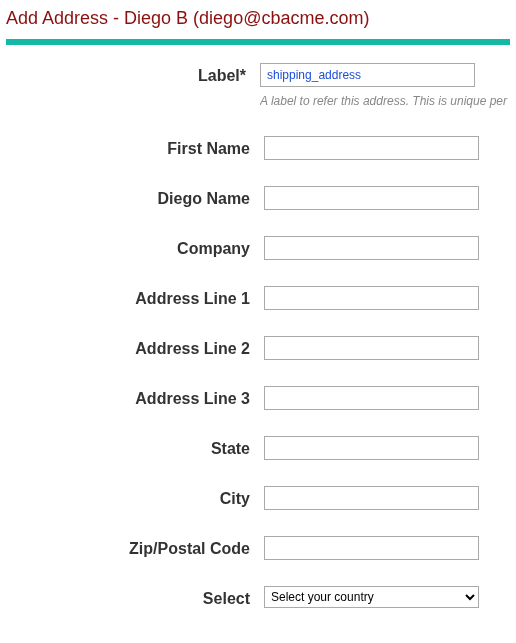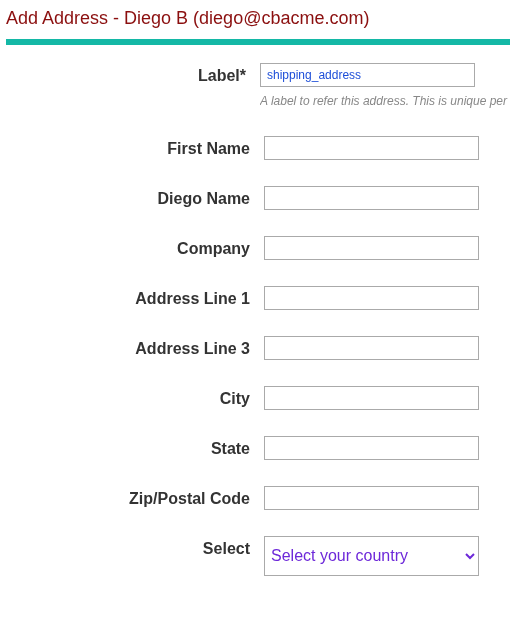--- a/index.html
+++ b/index.html
@@ -46,25 +46,25 @@
       width: 215px;
       height: 24px;
       border: 1px solid #aaa;
       padding: 2px 6px;
       font-family: Arial, Helvetica, sans-serif;
       font-size: 12px;
       color: #1d4ed8;
     }
     .form-select {
       width: 215px;
-      height: 40px;
+      height: 22px;
       border: 1px solid #aaa;
       font-family: Arial, Helvetica, sans-serif;
-      font-size: 16px;
-      color: #6d28d9;
+      font-size: 12px;
+      color: #000000;
       background: #fff;
       padding: 1px 2px;
     }
     .hint {
       font-style: italic;
       color: #888;
       font-size: 12px;
       margin-top: 6px;
       width: 250px;
       line-height: 1.4;
@@ -107,37 +107,43 @@
     </div>
   </div>
 
   <div class="form-row">
     <div class="form-label">Address Line 1</div>
     <div class="form-field">
       <input type="text" class="form-input" value="" style="">
     </div>
   </div>
 
+  <div class="form-row">
+    <div class="form-label">Address Line 2</div>
+    <div class="form-field">
+      <input type="text" class="form-input" value="" style="">
+    </div>
+  </div>
 
   <div class="form-row">
     <div class="form-label">Address Line 3</div>
     <div class="form-field">
       <input type="text" class="form-input" value="" style="">
     </div>
   </div>
 
   <div class="form-row">
-    <div class="form-label">City</div>
+    <div class="form-label">State</div>
     <div class="form-field">
       <input type="text" class="form-input" value="" style="">
     </div>
   </div>
 
   <div class="form-row">
-    <div class="form-label">State</div>
+    <div class="form-label">City</div>
     <div class="form-field">
       <input type="text" class="form-input" value="" style="">
     </div>
   </div>
 
   <div class="form-row">
     <div class="form-label">Zip/Postal Code</div>
     <div class="form-field">
       <input type="text" class="form-input" value="" style="">
     </div>

